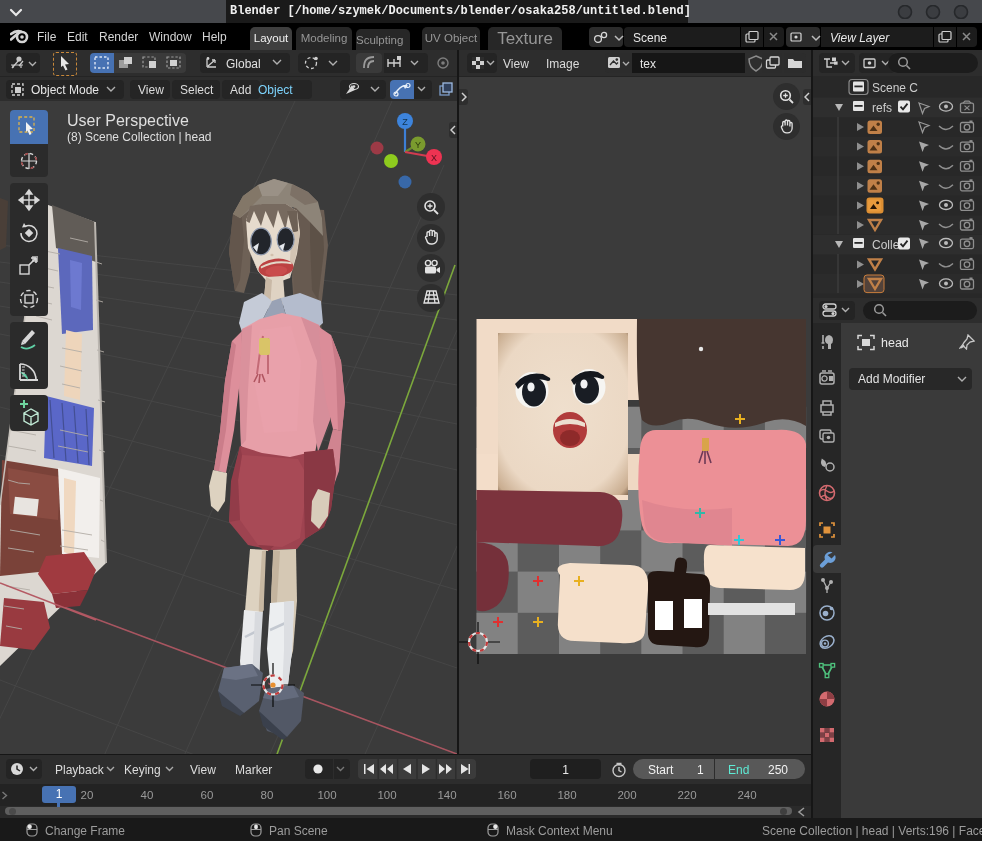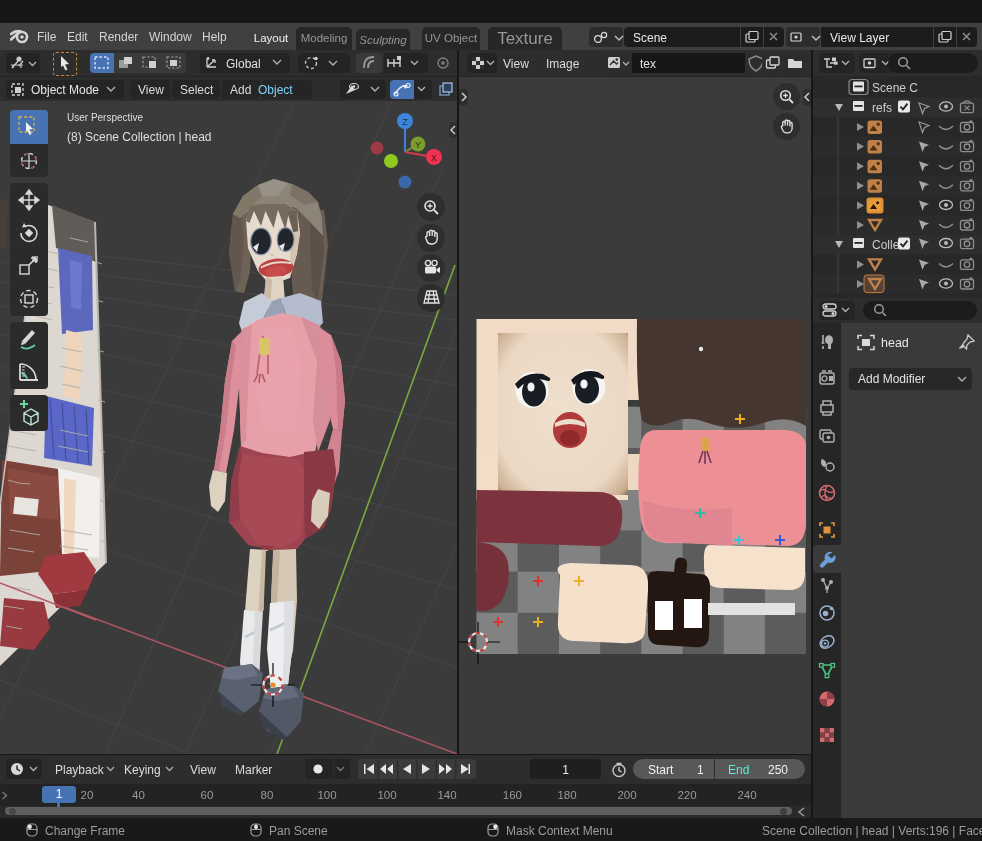--- a/index.html
+++ b/index.html
@@ -4,37 +4,49 @@
 html,body{margin:0;padding:0;background:#101010;}
 #app{position:relative;width:982px;height:841px;overflow:hidden;background:#161616;
  font-family:"Liberation Sans",sans-serif;font-size:12px;color:#d8d8d8;}
 .ab{position:absolute;}
 .tx{position:absolute;white-space:nowrap;}
 svg{display:block;}
 </style></head>
 <body>
 <div id="app">
 
-
-<div class="ab" style="left:0;top:23px;width:982px;height:27px;background:#404040;">
+<div class="ab" style="left:0;top:0;width:982px;height:23px;background:#46484c;">
+  <div class="ab" style="left:226px;top:0;width:462px;height:23px;background:#1a1a1a;"></div>
+  <div class="tx" style="left:230px;top:4px;width:454px;text-align:center;font-family:'Liberation Mono',monospace;font-weight:bold;font-size:12px;color:#f0f0f0;">Blender [/home/szymek/Documents/blender/osaka258/untitled.blend]</div>
+  <svg class="ab" style="left:8px;top:6px;" width="16" height="12">
+        <path d="M3 4 L8 9 L13 4" stroke="#e8e8e8" stroke-width="2.2" fill="none" stroke-linecap="round"></path>
+      </svg>
+  <svg class="ab" style="left:896px;top:5px;" width="80" height="14">
+    <circle cx="9" cy="7" r="6.5" fill="#3b3d41" stroke="#26282b" stroke-width="1.6"></circle>
+    <circle cx="37" cy="7" r="6.5" fill="#3b3d41" stroke="#26282b" stroke-width="1.6"></circle>
+    <circle cx="65" cy="7" r="6.5" fill="#3b3d41" stroke="#26282b" stroke-width="1.6"></circle>
+  </svg>
+</div>
+
+<div class="ab" style="left:0;top:23px;width:982px;height:27px;background:#000000;">
   <svg class="ab" style="left:10px;top:4px;" width="20" height="18" viewBox="0 0 20 18">
     <circle cx="12" cy="10" r="5" fill="none" stroke="#d4d4d4" stroke-width="2.6"></circle>
     <circle cx="12" cy="10" r="1.8" fill="#d4d4d4"></circle>
     <path d="M1 12.5 L9 5.5" stroke="#d4d4d4" stroke-width="2.6" stroke-linecap="round"></path>
     <path d="M1 7 q5 -4 10 -2.5" stroke="#d4d4d4" stroke-width="2.6" fill="none" stroke-linecap="round"></path>
   </svg>
   <div class="tx" style="left:37px;top:7px;color:#d4d4d4;">File</div>
   <div class="tx" style="left:67px;top:7px;color:#d4d4d4;">Edit</div>
   <div class="tx" style="left:99px;top:7px;color:#d4d4d4;">Render</div>
   <div class="tx" style="left:149px;top:7px;color:#d4d4d4;">Window</div>
   <div class="tx" style="left:202px;top:7px;color:#d4d4d4;">Help</div>
 
   <div class="ab" style="left:250px;top:4px;width:42px;height:31px;background:#3f3f3f;border-radius:5px 5px 0 0;text-align:center;line-height:23px;color:#f2f2f2;font-size:11.5px;">Layout</div>
   <div class="ab" style="left:296px;top:4px;width:56px;height:23px;background:#272727;border-radius:5px 5px 0 0;text-align:center;line-height:23px;color:#969696;font-size:11.5px;">Modeling</div>
-  <div class="ab" style="left:356px;top:6px;width:54px;height:23px;background:#272727;border-radius:5px 5px 0 0;text-align:center;line-height:23px;color:#969696;font-size:11.5px;font-style:italic;">Sculpting</div>
+  <div class="ab" style="left:356px;top:6px;width:54px;height:23px;background:#272727;border-radius:5px 5px 0 0;text-align:left;line-height:23px;color:#969696;font-size:11.5px;">Sculpting</div>
   <div class="ab" style="left:422px;top:4px;width:58px;height:23px;background:#272727;border-radius:5px 5px 0 0;text-align:center;line-height:23px;color:#969696;font-size:11.5px;">UV Object</div>
   <div class="ab" style="left:488px;top:4px;width:74px;height:23px;background:#272727;border-radius:5px 5px 0 0;text-align:center;line-height:23px;color:#969696;font-size:17px;">Texture Paint</div>
 
   <div class="ab" style="left:589px;top:4px;width:34px;height:20px;background:#2c2c2c;border-radius:4px;"></div>
   <svg class="ab" style="left:592px;top:7px;" width="32" height="14">
     <circle cx="6" cy="9" r="3.4" fill="none" stroke="#d8d8d8" stroke-width="1.3"></circle>
     <circle cx="12" cy="5" r="2.6" fill="none" stroke="#d8d8d8" stroke-width="1.3"></circle>
     <path d="M23 6 l4 4 l4 -4" stroke="#bdbdbd" stroke-width="1.5" fill="none"></path>
   </svg>
   <div class="ab" style="left:624px;top:4px;width:116px;height:20px;background:#1c1c1c;border-radius:4px 0 0 4px;"></div>
@@ -49,21 +61,21 @@
         <path d="M2 2 L9 9 M9 2 L2 9" stroke="#8a8a8a" stroke-width="1.5"></path>
       </svg>
 
   <div class="ab" style="left:786px;top:4px;width:34px;height:20px;background:#2c2c2c;border-radius:4px;"></div>
   <svg class="ab" style="left:789px;top:7px;" width="32" height="14">
     <rect x="2" y="3" width="10" height="8" rx="1" fill="none" stroke="#d8d8d8" stroke-width="1.2"></rect>
     <circle cx="7" cy="7" r="1.6" fill="#d8d8d8"></circle>
     <path d="M23 6 l4 4 l4 -4" stroke="#bdbdbd" stroke-width="1.5" fill="none"></path>
   </svg>
   <div class="ab" style="left:821px;top:4px;width:112px;height:20px;background:#1c1c1c;"></div>
-    <div class="tx" style="left:830px;top:8px;color:#e8e8e8;">View Layer</div>
+    <div class="tx" style="left:830px;top:8px;color:#e8e8e8;font-style:italic;">View Layer</div>
   <div class="ab" style="left:934px;top:4px;width:22px;height:20px;background:#1c1c1c;"></div>
   <svg class="ab" style="left:937px;top:7px;" width="16" height="14">
         <rect x="2" y="4" width="9" height="8" rx="1" fill="none" stroke="#cfcfcf" stroke-width="1.2"></rect>
         <rect x="5" y="1.5" width="9" height="8" rx="1" fill="#1c1c1c" stroke="#cfcfcf" stroke-width="1.2"></rect>
       </svg>
   <div class="ab" style="left:957px;top:4px;width:20px;height:20px;background:#1c1c1c;border-radius:0 4px 4px 0;"></div>
   <svg class="ab" style="left:961px;top:8px;" width="12" height="12">
         <path d="M2 2 L9 9 M9 2 L2 9" stroke="#8a8a8a" stroke-width="1.5"></path>
       </svg>
 </div>
@@ -322,21 +334,21 @@
         <path d="M273 663 v12 M273 695 v12 M251 685 h12 M283 685 h12" stroke="#0a0a0a" stroke-width="1.2"></path>
         <circle cx="273" cy="685" r="9.5" fill="none" stroke="#e8e8e8" stroke-width="2.2"></circle>
         <circle cx="273" cy="685" r="9.5" fill="none" stroke="#c23a3a" stroke-width="2.2" stroke-dasharray="4.2 4.2"></circle>
         <circle cx="273" cy="685" r="2.6" fill="#e89030"></circle>
       </g>
     </g>
   </svg>
   </div>
   <div id="vpoverlay">
 
-    <div class="tx" style="left:67px;top:62px;color:#dfdfdf;font-size:10px;">User Perspective</div>
+    <div class="tx" style="left:67px;top:62px;color:#dfdfdf;font-size:16px;">User Perspective</div>
     <div class="tx" style="left:67px;top:80px;color:#dfdfdf;font-size:12px;">(8) Scene Collection | head</div>
 
     <div class="ab" style="left:10px;top:60px;width:38px;height:34px;background:#4772b3;border-radius:4px 4px 0 0;"></div>
     <div class="ab" style="left:10px;top:94px;width:38px;height:33px;background:#2b2b2b;border-radius:0 0 4px 4px;"></div>
     <div class="ab" style="left:10px;top:133px;width:38px;height:33px;background:#2b2b2b;border-radius:4px 4px 0 0;"></div>
     <div class="ab" style="left:10px;top:166px;width:38px;height:33px;background:#2b2b2b;"></div>
     <div class="ab" style="left:10px;top:199px;width:38px;height:33px;background:#2b2b2b;"></div>
     <div class="ab" style="left:10px;top:232px;width:38px;height:34px;background:#2b2b2b;border-radius:0 0 4px 4px;"></div>
     <div class="ab" style="left:10px;top:272px;width:38px;height:33px;background:#2b2b2b;border-radius:4px 4px 0 0;"></div>
     <div class="ab" style="left:10px;top:305px;width:38px;height:34px;background:#2b2b2b;border-radius:0 0 4px 4px;"></div>
@@ -908,27 +920,27 @@
     <div class="ab" style="left:715px;top:4px;width:90px;height:20px;background:#585858;border-radius:0 10px 10px 0;"></div>
     <div class="tx" style="left:648px;top:8px;color:#f2f2f2;">Start</div>
     <div class="tx" style="left:697px;top:8px;color:#f2f2f2;">1</div>
     <div class="tx" style="left:728px;top:8px;color:#5eead4;">End</div>
     <div class="tx" style="left:768px;top:8px;color:#f2f2f2;">250</div>
 
     <div class="ab" style="left:0;top:29px;width:811px;height:22px;background:#232323;"></div>
     <div class="ab" style="left:42px;top:31px;width:34px;height:17px;background:#4772b3;border-radius:3px;text-align:center;line-height:17px;color:#fff;">1</div>
     <div class="ab" style="left:72px;top:34px;color:#9a9a9a;font-size:11.5px;">
       <span class="ab" style="left:0px;width:30px;text-align:center;">20</span>
-          <span class="ab" style="left:60px;width:30px;text-align:left;">40</span>
+          <span class="ab" style="left:60px;width:30px;text-align:center;">40</span>
           <span class="ab" style="left:120px;width:30px;text-align:center;">60</span>
           <span class="ab" style="left:180px;width:30px;text-align:center;">80</span>
           <span class="ab" style="left:240px;width:30px;text-align:center;">100</span>
           <span class="ab" style="left:300px;width:30px;text-align:center;">100</span>
           <span class="ab" style="left:360px;width:30px;text-align:center;">140</span>
-          <span class="ab" style="left:420px;width:30px;text-align:right;">160</span>
+          <span class="ab" style="left:420px;width:30px;text-align:center;">160</span>
           <span class="ab" style="left:480px;width:30px;text-align:center;">180</span>
           <span class="ab" style="left:540px;width:30px;text-align:center;">200</span>
           <span class="ab" style="left:600px;width:30px;text-align:center;">220</span>
           <span class="ab" style="left:660px;width:30px;text-align:center;">240</span>
     </div>
 
     <div class="ab" style="left:0;top:51px;width:811px;height:12px;background:#2a2a2a;"></div>
     <div class="ab" style="left:57px;top:48px;width:3px;height:5px;background:#4772b3;"></div>
     <div class="ab" style="left:5px;top:52px;width:787px;height:8px;background:#5f5f5f;border-radius:4px;"></div>
     <div class="ab" style="left:780px;top:52.5px;width:7px;height:7px;background:#3f3f3f;border-radius:50%;"></div>

